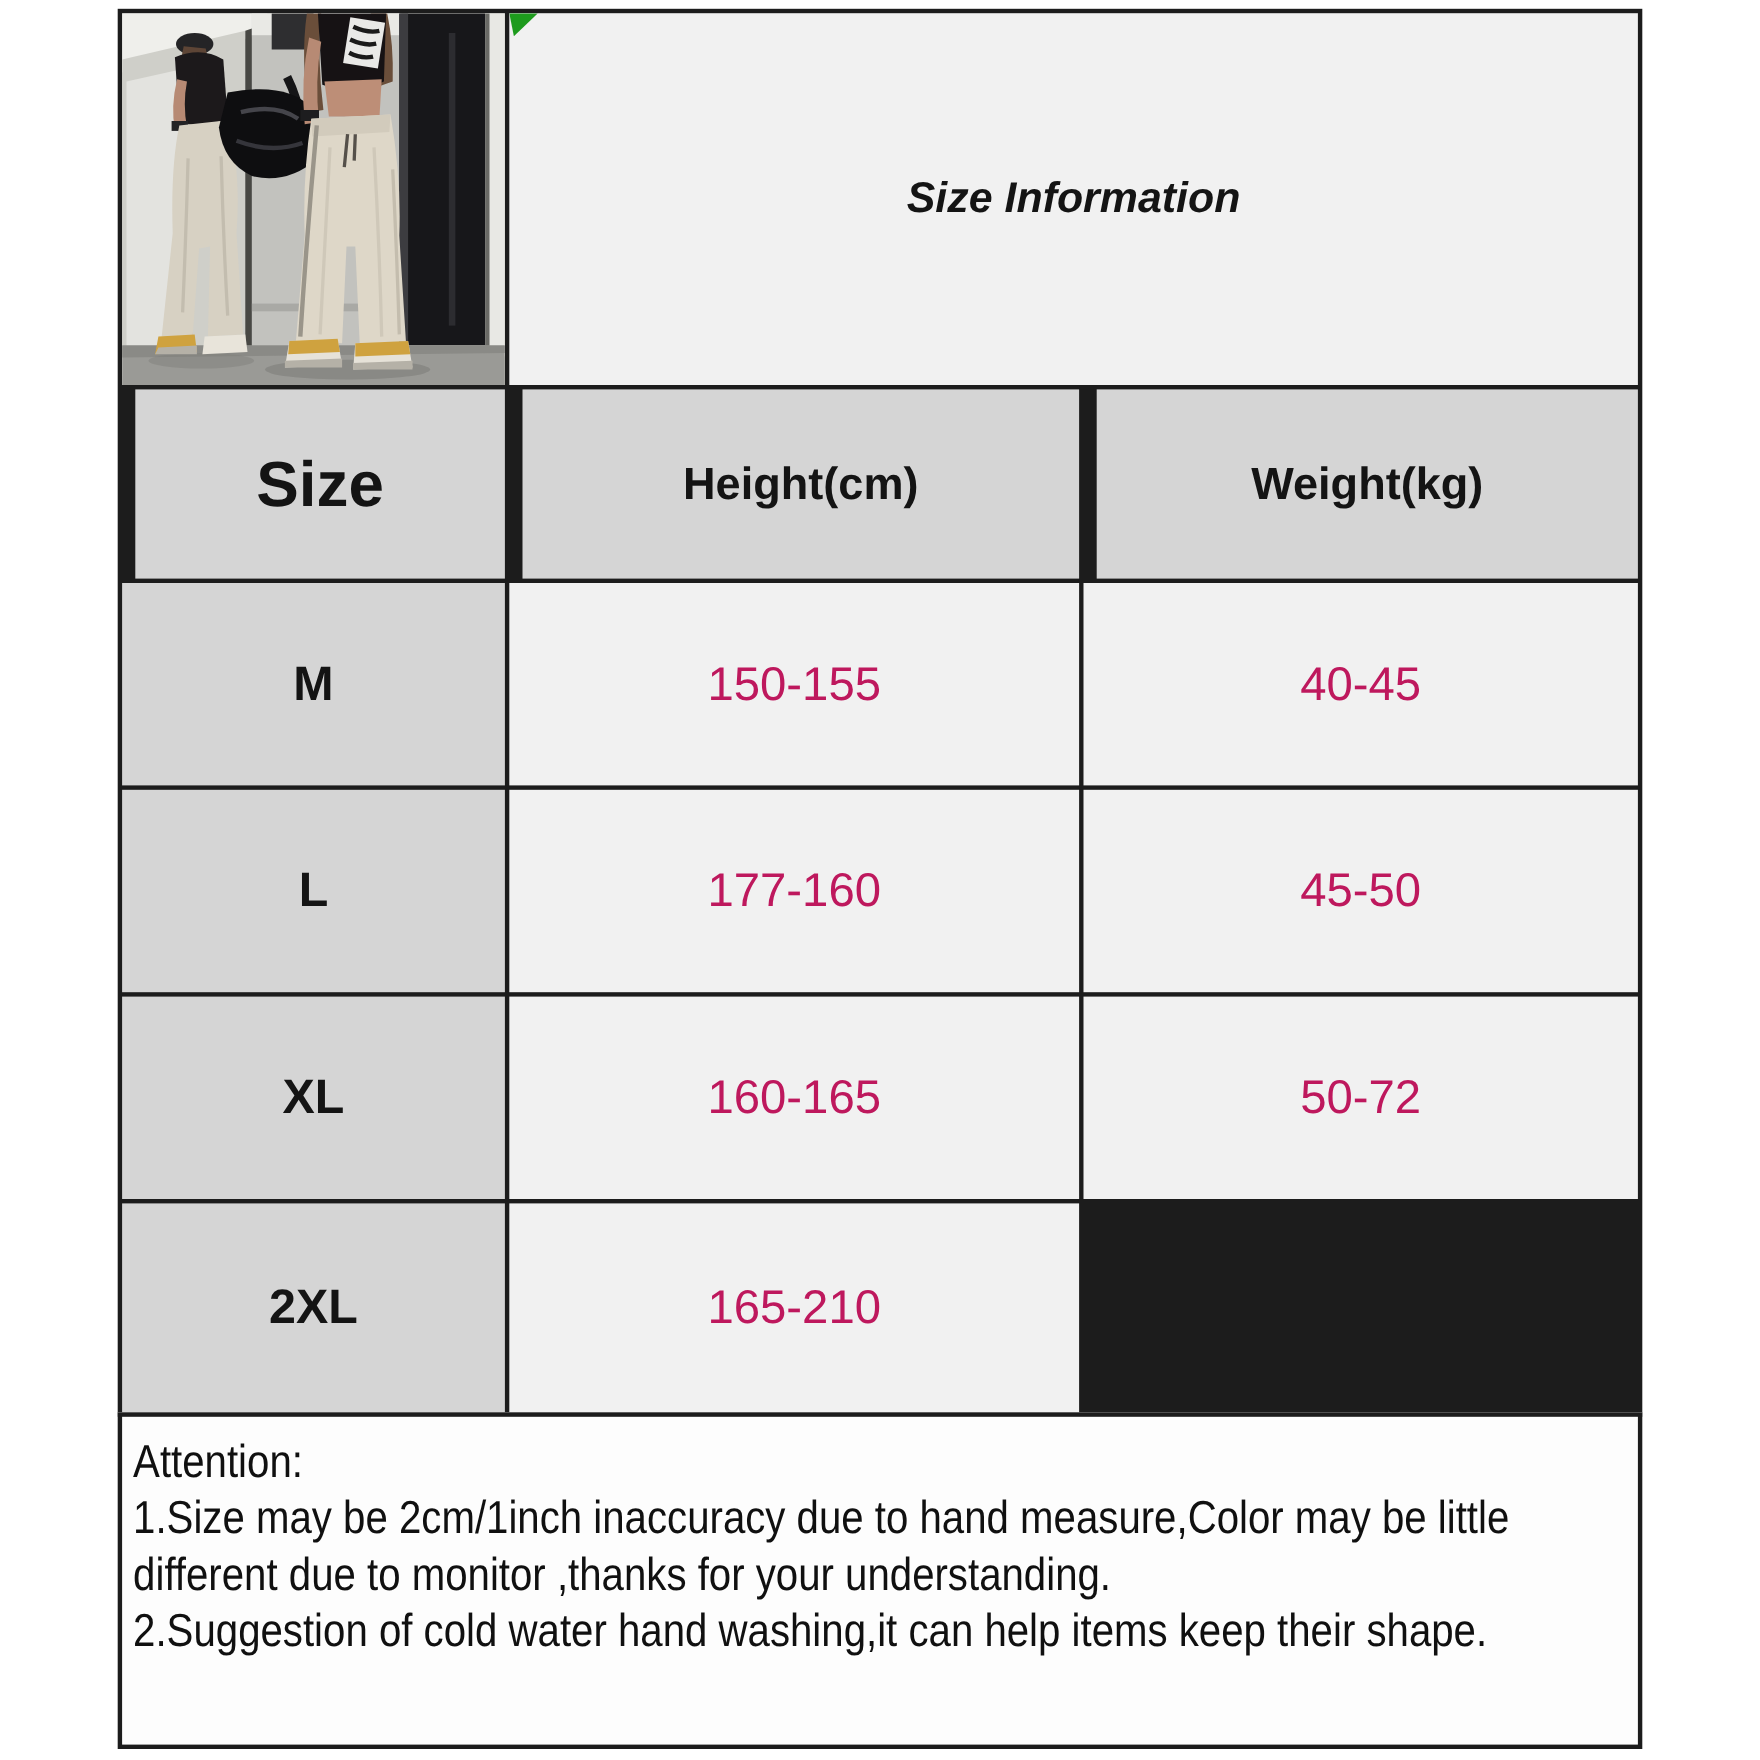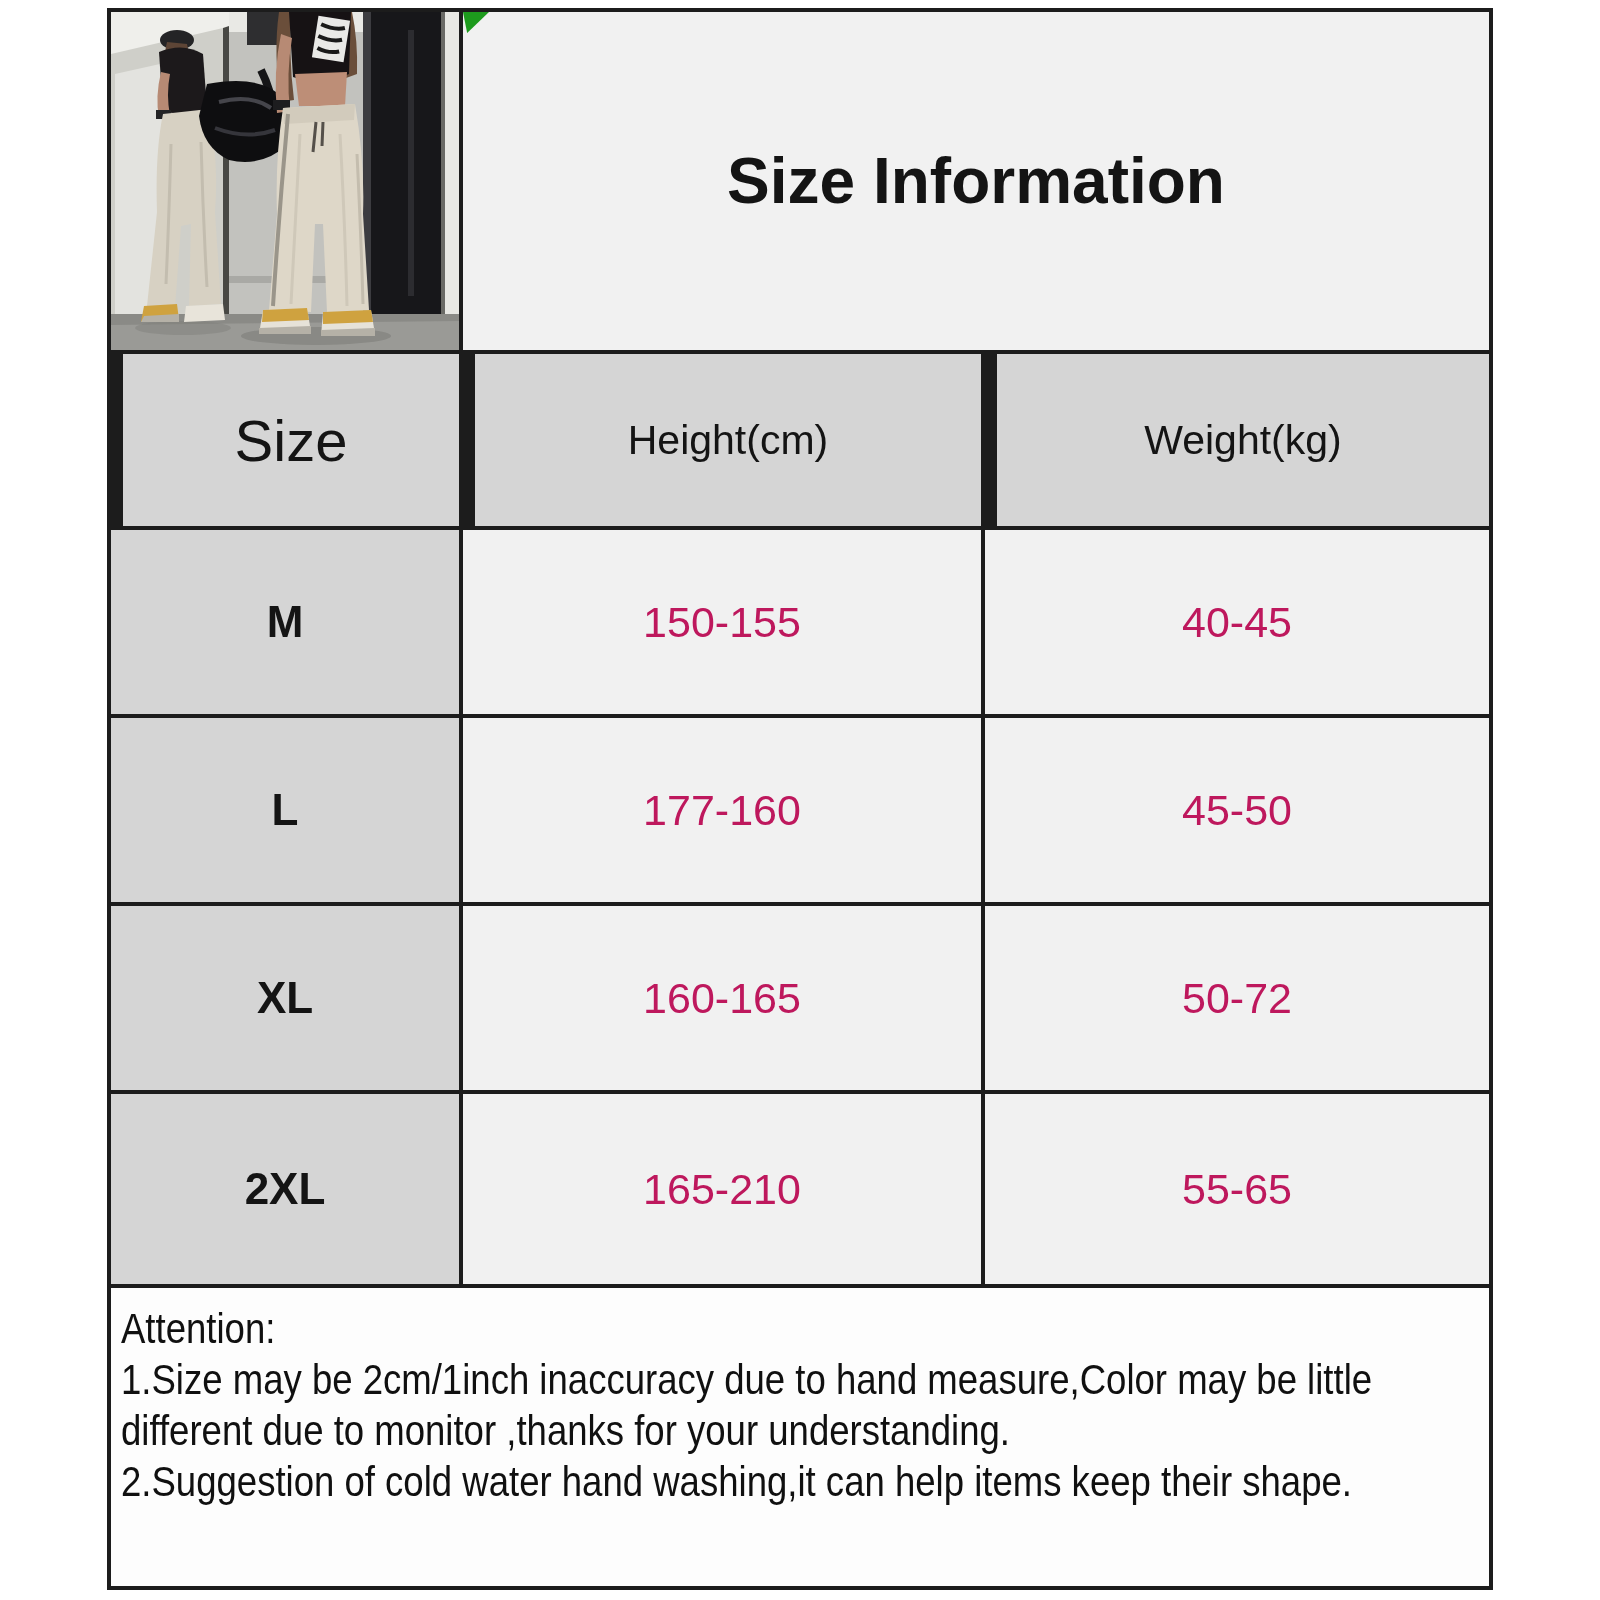--- a/index.html
+++ b/index.html
@@ -29,22 +29,22 @@
   }
   .photo-cell{grid-column:1;grid-row:1;background:#c9c9c5;overflow:hidden;}
   .photo-cell svg{display:block;width:100%;height:100%;}
   .title-cell{grid-column:2 / 4;grid-row:1;position:relative;}
   .corner-marker{
     position:absolute;top:0;left:0;width:26px;height:21px;
     background:var(--marker-green);
     -webkit-clip-path:polygon(0 0,100% 0,16% 100%);
     clip-path:polygon(0 0,100% 0,16% 100%);
   }
-  .title{font-size:64px;font-weight:700;letter-spacing:0px;}
-  .head{background:var(--header-bg);font-weight:400;margin-left:12px;}
+  .title{font-size:39px;font-weight:700;letter-spacing:0px;font-style:italic;}
+  .head{background:var(--header-bg);font-weight:700;margin-left:12px;}
   .head-size{font-size:58px;}
   .head-col{font-size:41px;}
   .size-label{background:var(--header-bg);font-weight:700;font-size:44px;}
   .value{font-size:43px;font-weight:400;color:#be185d;}
 
   
   .attention-box{
     position:absolute;left:107px;top:1284px;width:1386px;height:306px;
     background:var(--footer-bg);
     border:4px solid var(--border);
@@ -177,23 +177,20 @@
     <div class="cell value">
       <span>50-72</span>
     </div>
 
     <div class="cell size-label">
       <span>2XL</span>
     </div>
     <div class="cell value">
       <span>165-210</span>
     </div>
-    <div class="cell value">
-      <span>55-65</span>
-    </div>
 
   </div>
 
   <div class="attention-box">
     <div class="attention-inner">
       <div>Attention:</div>
       <div>1.Size may be 2cm/1inch inaccuracy due to hand measure,Color may be little different due to monitor ,thanks for your understanding.</div>
       <div>2.Suggestion of cold water hand washing,it can help items keep their shape.</div>
     </div>
   </div>

